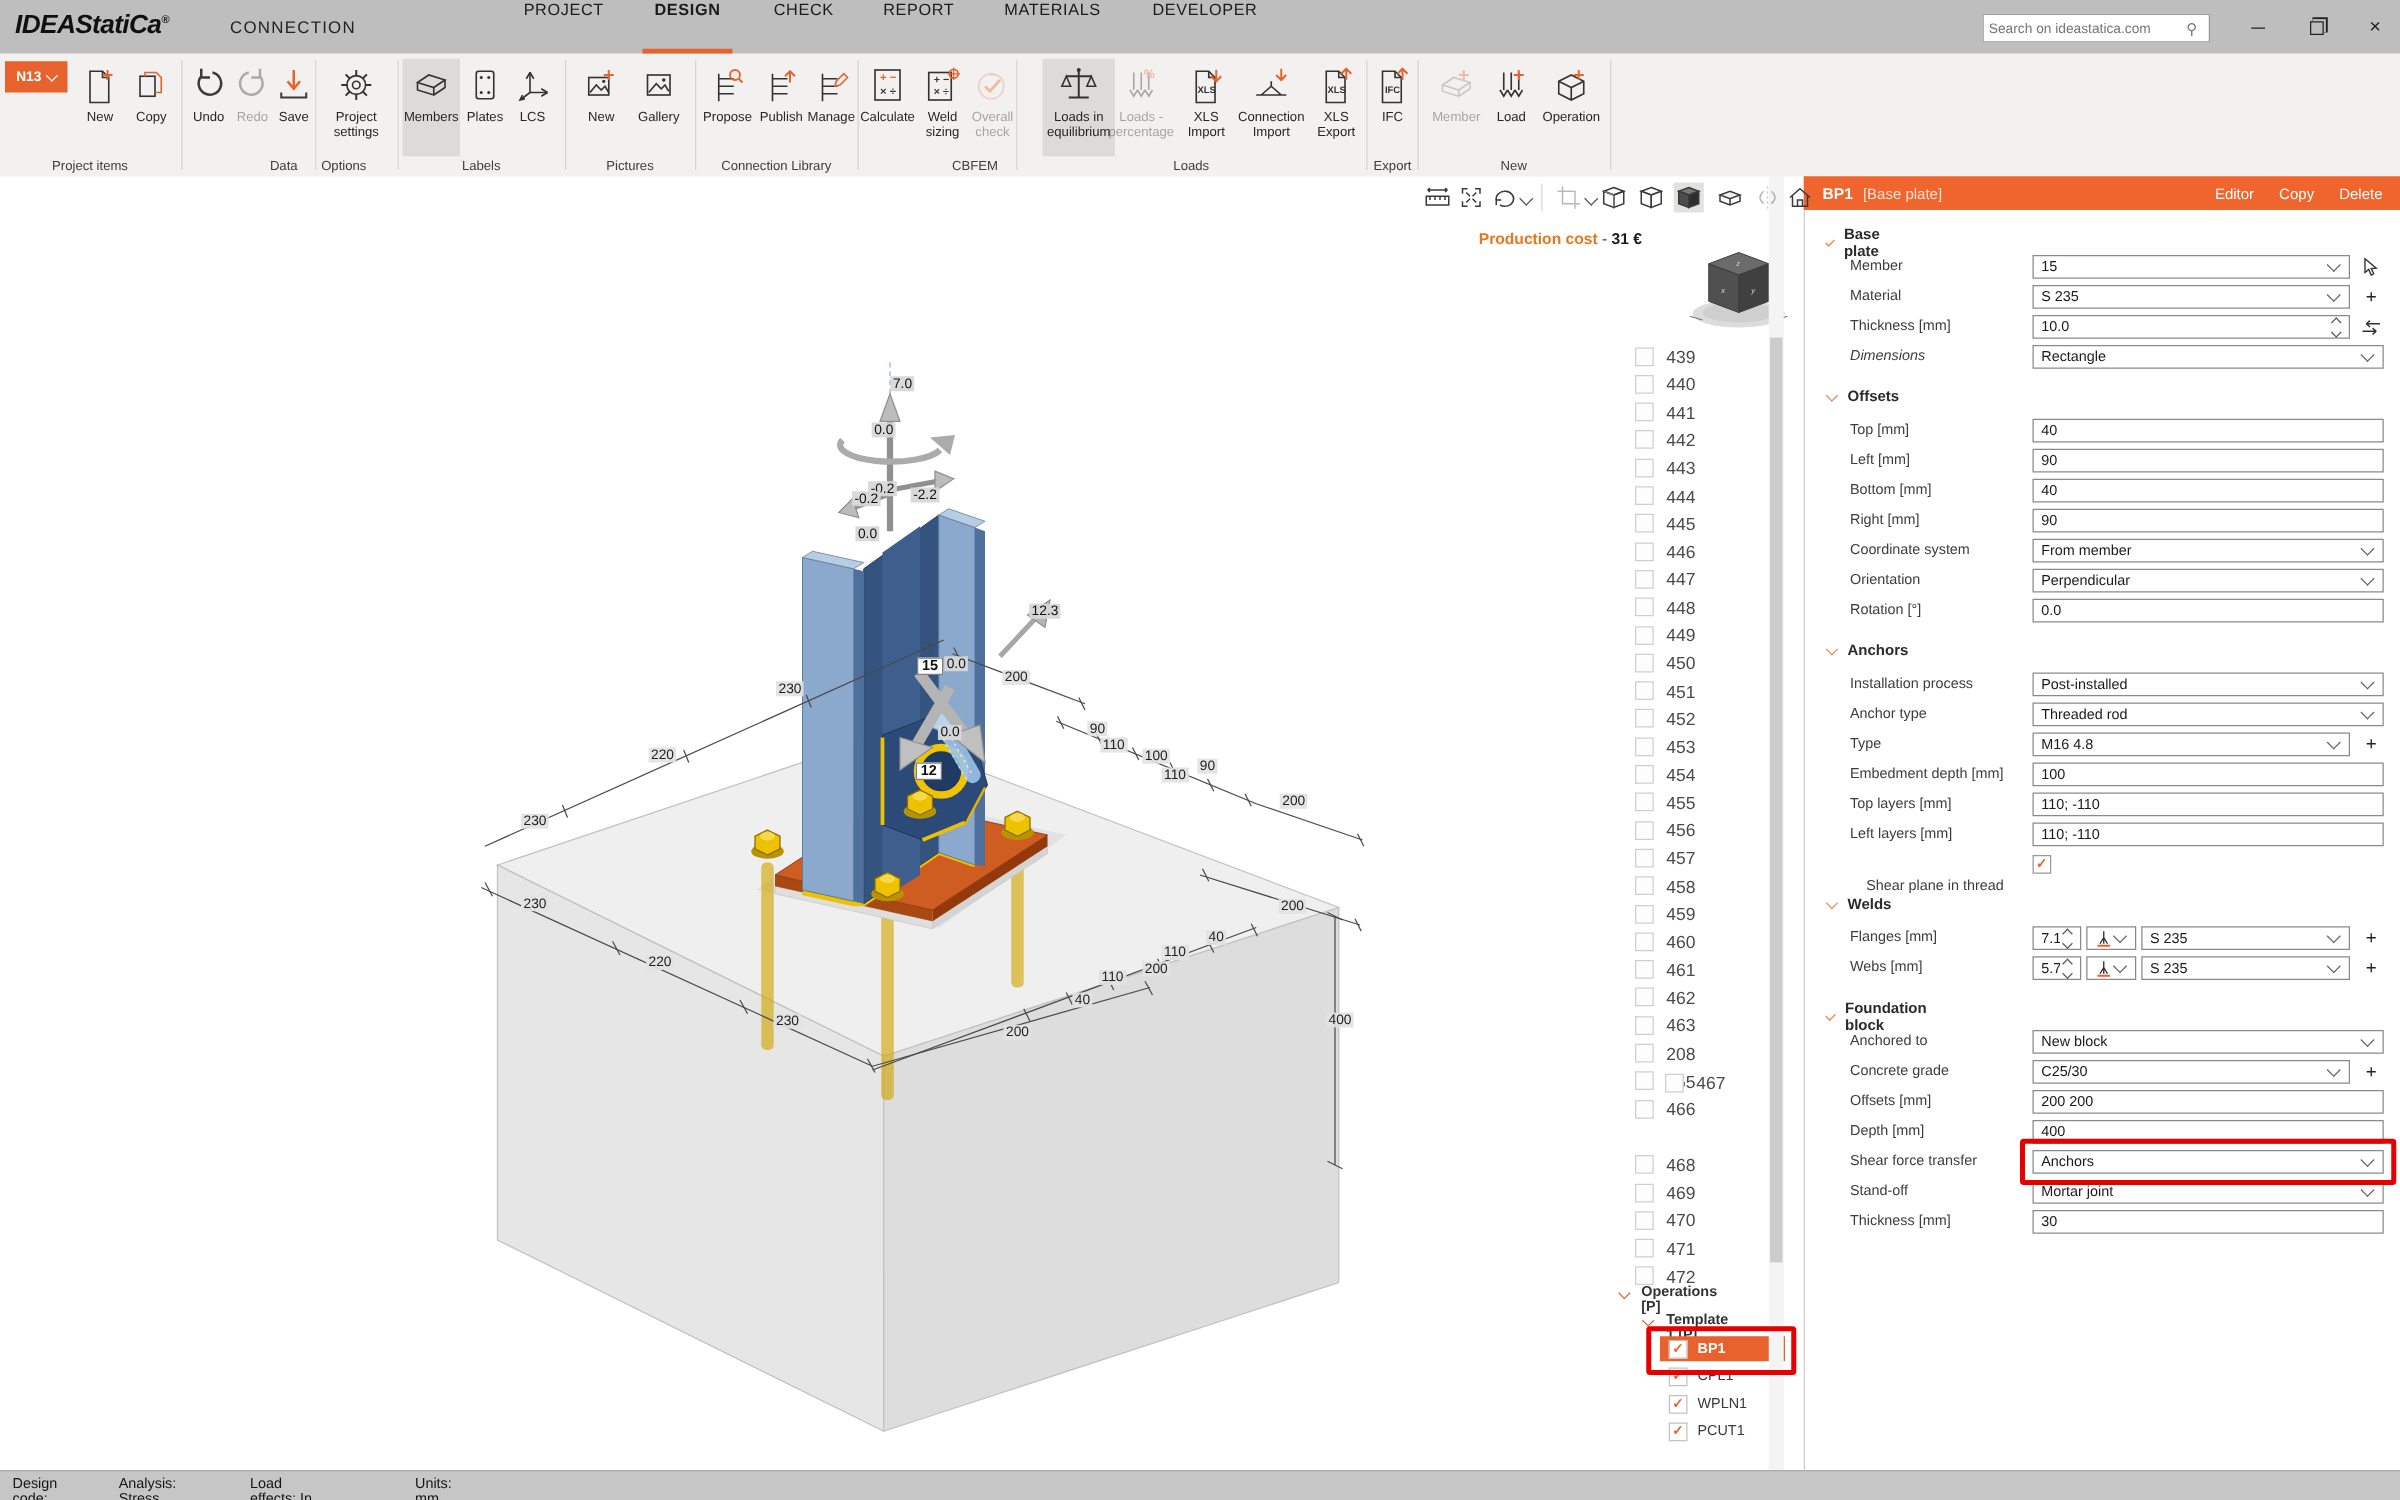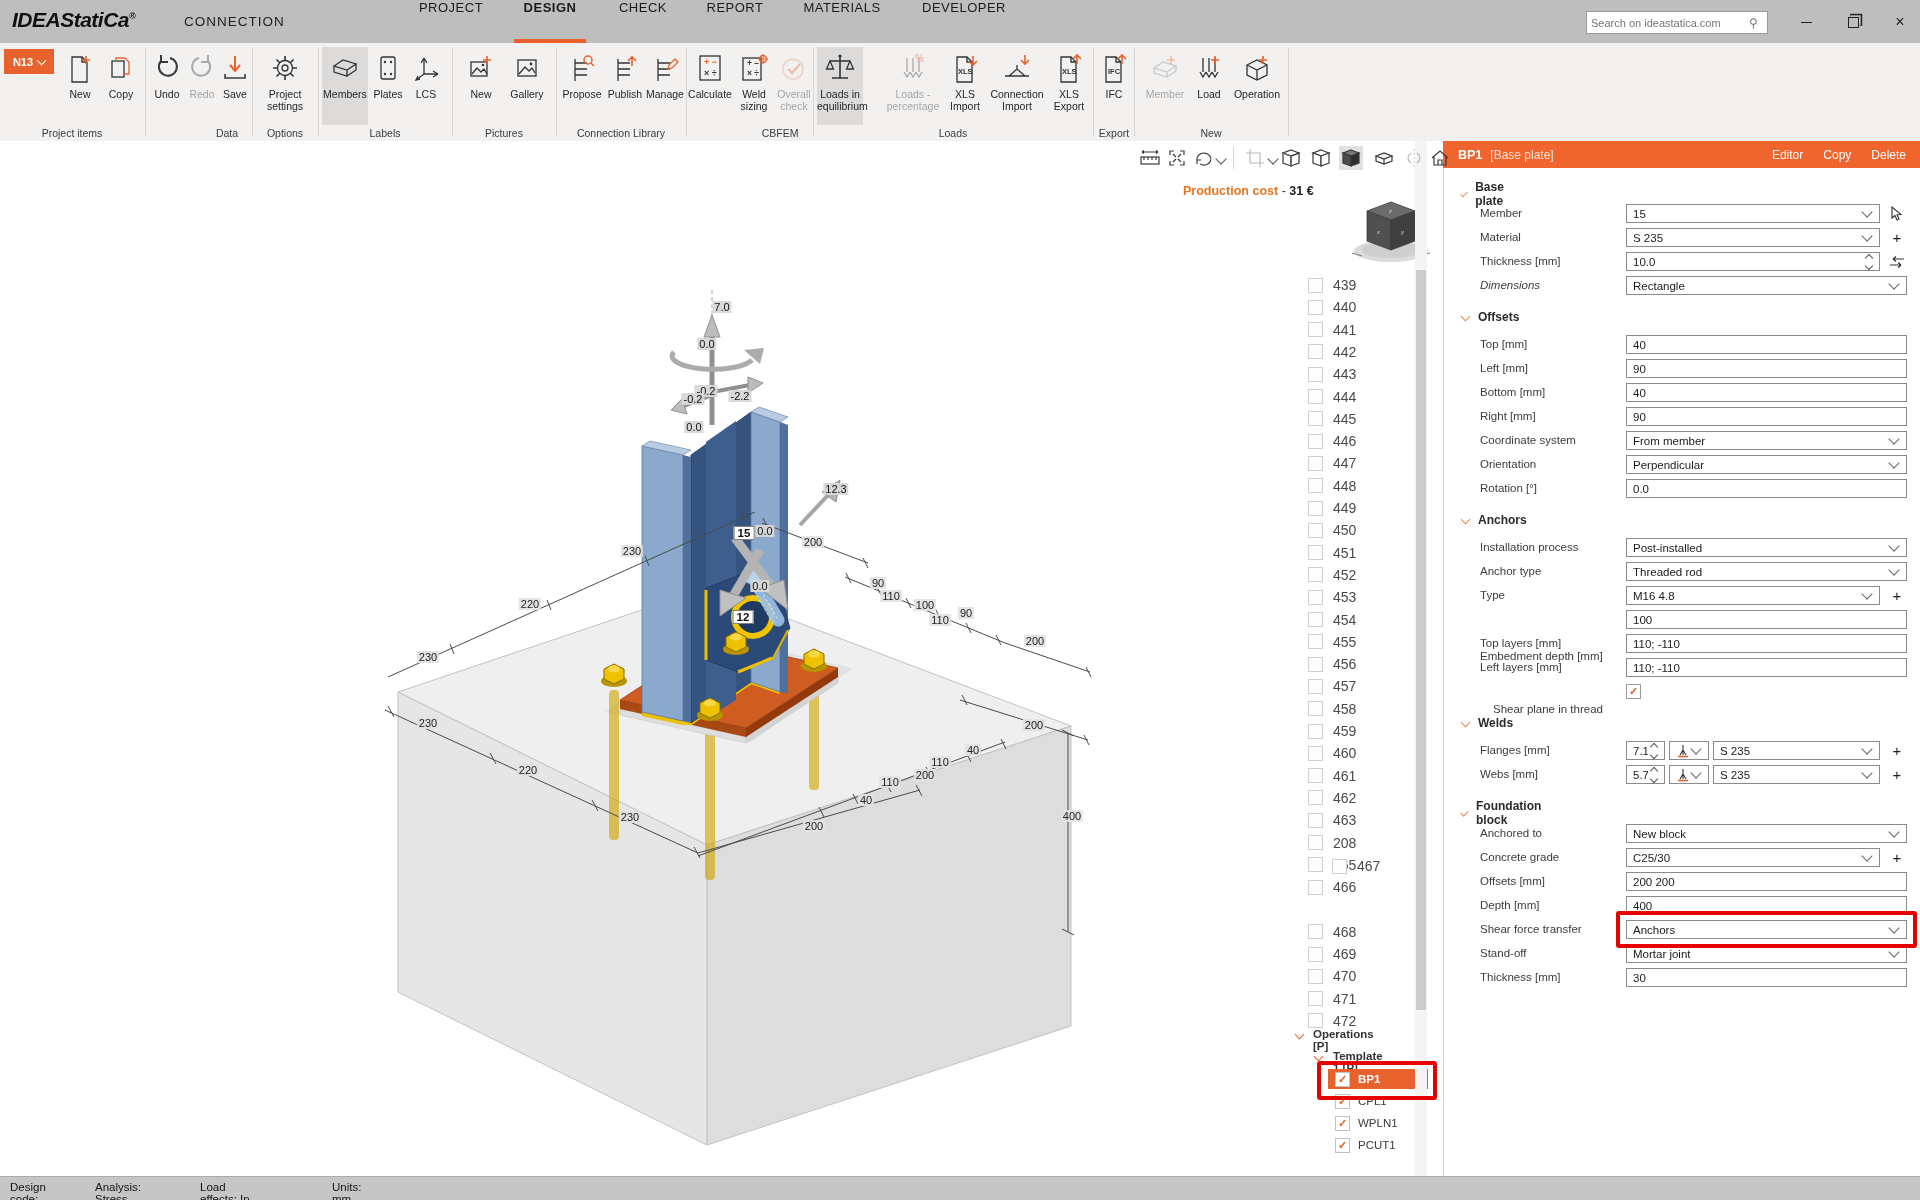--- a/index.html
+++ b/index.html
@@ -180,21 +180,21 @@
     <div class="ritem" style="left: 219px; width: 32px;">
       <div class="ricon">
         <svg width="32" height="32" viewBox="0 0 32 32">
           <path d="M16,4 v14 M11,13 l5,6 5,-6" stroke="#e8622d" stroke-width="2" fill="none"></path>
           <path d="M6,22 v4 h20 v-4" stroke="#3a3a3a" stroke-width="1.6" fill="none"></path>
         </svg>
       </div>
       <div class="rtext">Save</div>
     </div>
     <div class="rsep" style="left: 318px;"></div>
-    <div class="rlabel" style="left: 285px;">Options</div>
+    <div class="rlabel" style="left: 275px;">Options</div>
     <div class="ritem" style="left: 258px; width: 54px;">
       <div class="ricon">
         <svg width="32" height="32" viewBox="0 0 32 32">
           <circle cx="16" cy="16" r="7.5" stroke="#333" stroke-width="1.3" fill="none"></circle>
           <circle cx="16" cy="16" r="3" stroke="#333" stroke-width="1.3" fill="none"></circle>
           <path d="M16,4 v5 M16,23 v5 M4,16 h5 M23,16 h5 M7.5,7.5 l3.5,3.5 M21,21 l3.5,3.5 M24.5,7.5 L21,11 M11,21 l-3.5,3.5" stroke="#333" stroke-width="1.6"></path>
         </svg>
       </div>
       <div class="rtext">Project settings</div>
     </div>
@@ -313,21 +313,21 @@
           <circle cx="15" cy="17" r="10" stroke="#e8a583" stroke-width="1.6" fill="none"></circle>
           <path d="M10,17 l4,4 8,-9" stroke="#e8622d" stroke-width="2.2" fill="none"></path>
           <path d="M14,8 a10,10 0 0 1 11,5" stroke="#e8a583" stroke-width="1.6" fill="none"></path>
         </svg>
       </div>
       <div class="rtext">Overall
 check</div>
     </div>
     <div class="rsep" style="left: 1093px;"></div>
     <div class="rlabel" style="left: 953px;">Loads</div>
-    <div class="ritem selected" style="left: 817px; width: 46px;">
+    <div class="ritem selected" style="left: 834px; width: 58px;">
       <div class="ricon">
         <svg width="32" height="32" viewBox="0 0 32 32">
           <path d="M16,4 v22 M8,26 h16 M6,9 h20" stroke="#333" stroke-width="1.6" fill="none"></path>
           <path d="M6,9 l-3.5,8 h7 z M26,9 l-3.5,8 h7 z" stroke="#333" stroke-width="1.3" fill="none"></path>
           <circle cx="16" cy="4" r="1.6" fill="#333"></circle>
         </svg>
       </div>
       <div class="rtext">Loads in
 equilibrium</div>
     </div>
@@ -858,21 +858,21 @@
     <div class="ctl" style="left: 1626px; top: 562px; width: 281px;">
       <span class="val">Threaded rod</span>
       <span class="chev"></span>
     </div>
     <div class="prow-label" style="top: 589px;">Type</div>
     <div class="ctl" style="left: 1626px; top: 586px; width: 254px;">
       <span class="val">M16 4.8</span>
       <span class="chev"></span>
     </div>
     <div class="side-ico" style="left: 1888px; top: 586px;">+</div>
-    <div class="prow-label" style="top: 613px; margin-top: 37px;">Embedment depth [mm]</div>
+    <div class="prow-label" style="top: 613px;">Embedment depth [mm]</div>
     <div class="ctl" style="left: 1626px; top: 610px; width: 281px;">
       <span class="val">100</span>
     </div>
     <div class="prow-label" style="top: 637px;">Top layers [mm]</div>
     <div class="ctl" style="left: 1626px; top: 634px; width: 281px;">
       <span class="val">110; -110</span>
     </div>
     <div class="prow-label" style="top: 661px;">Left layers [mm]</div>
     <div class="ctl" style="left: 1626px; top: 658px; width: 281px;">
       <span class="val">110; -110</span>

